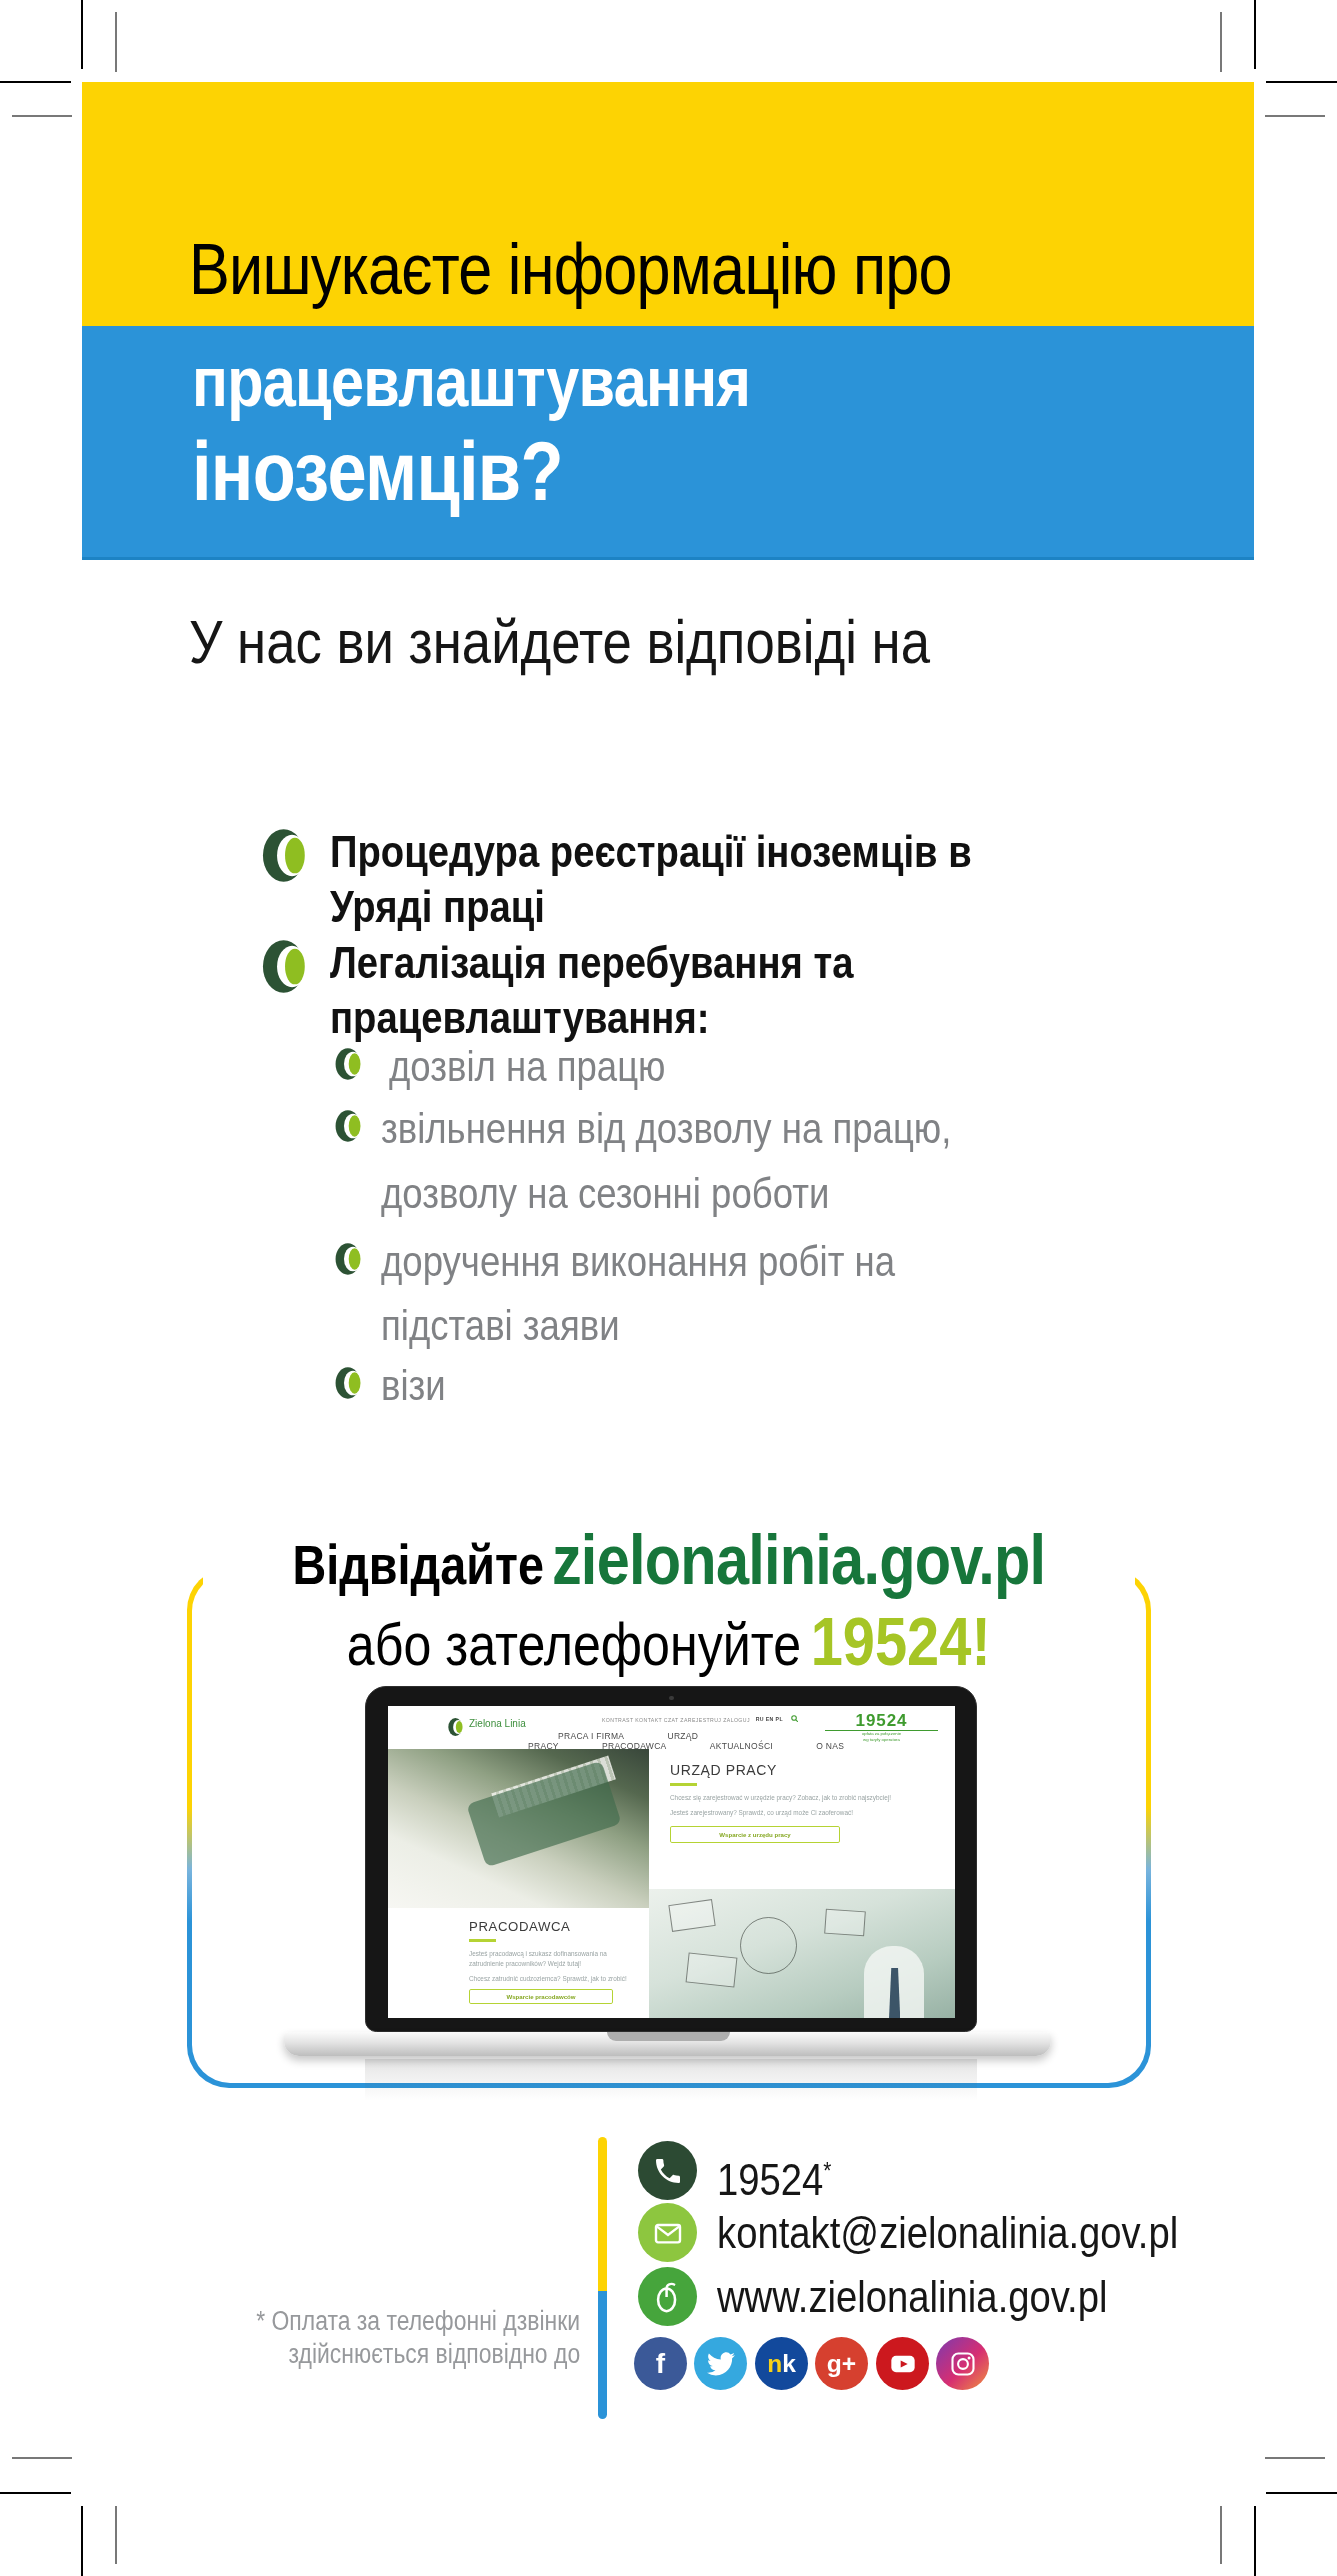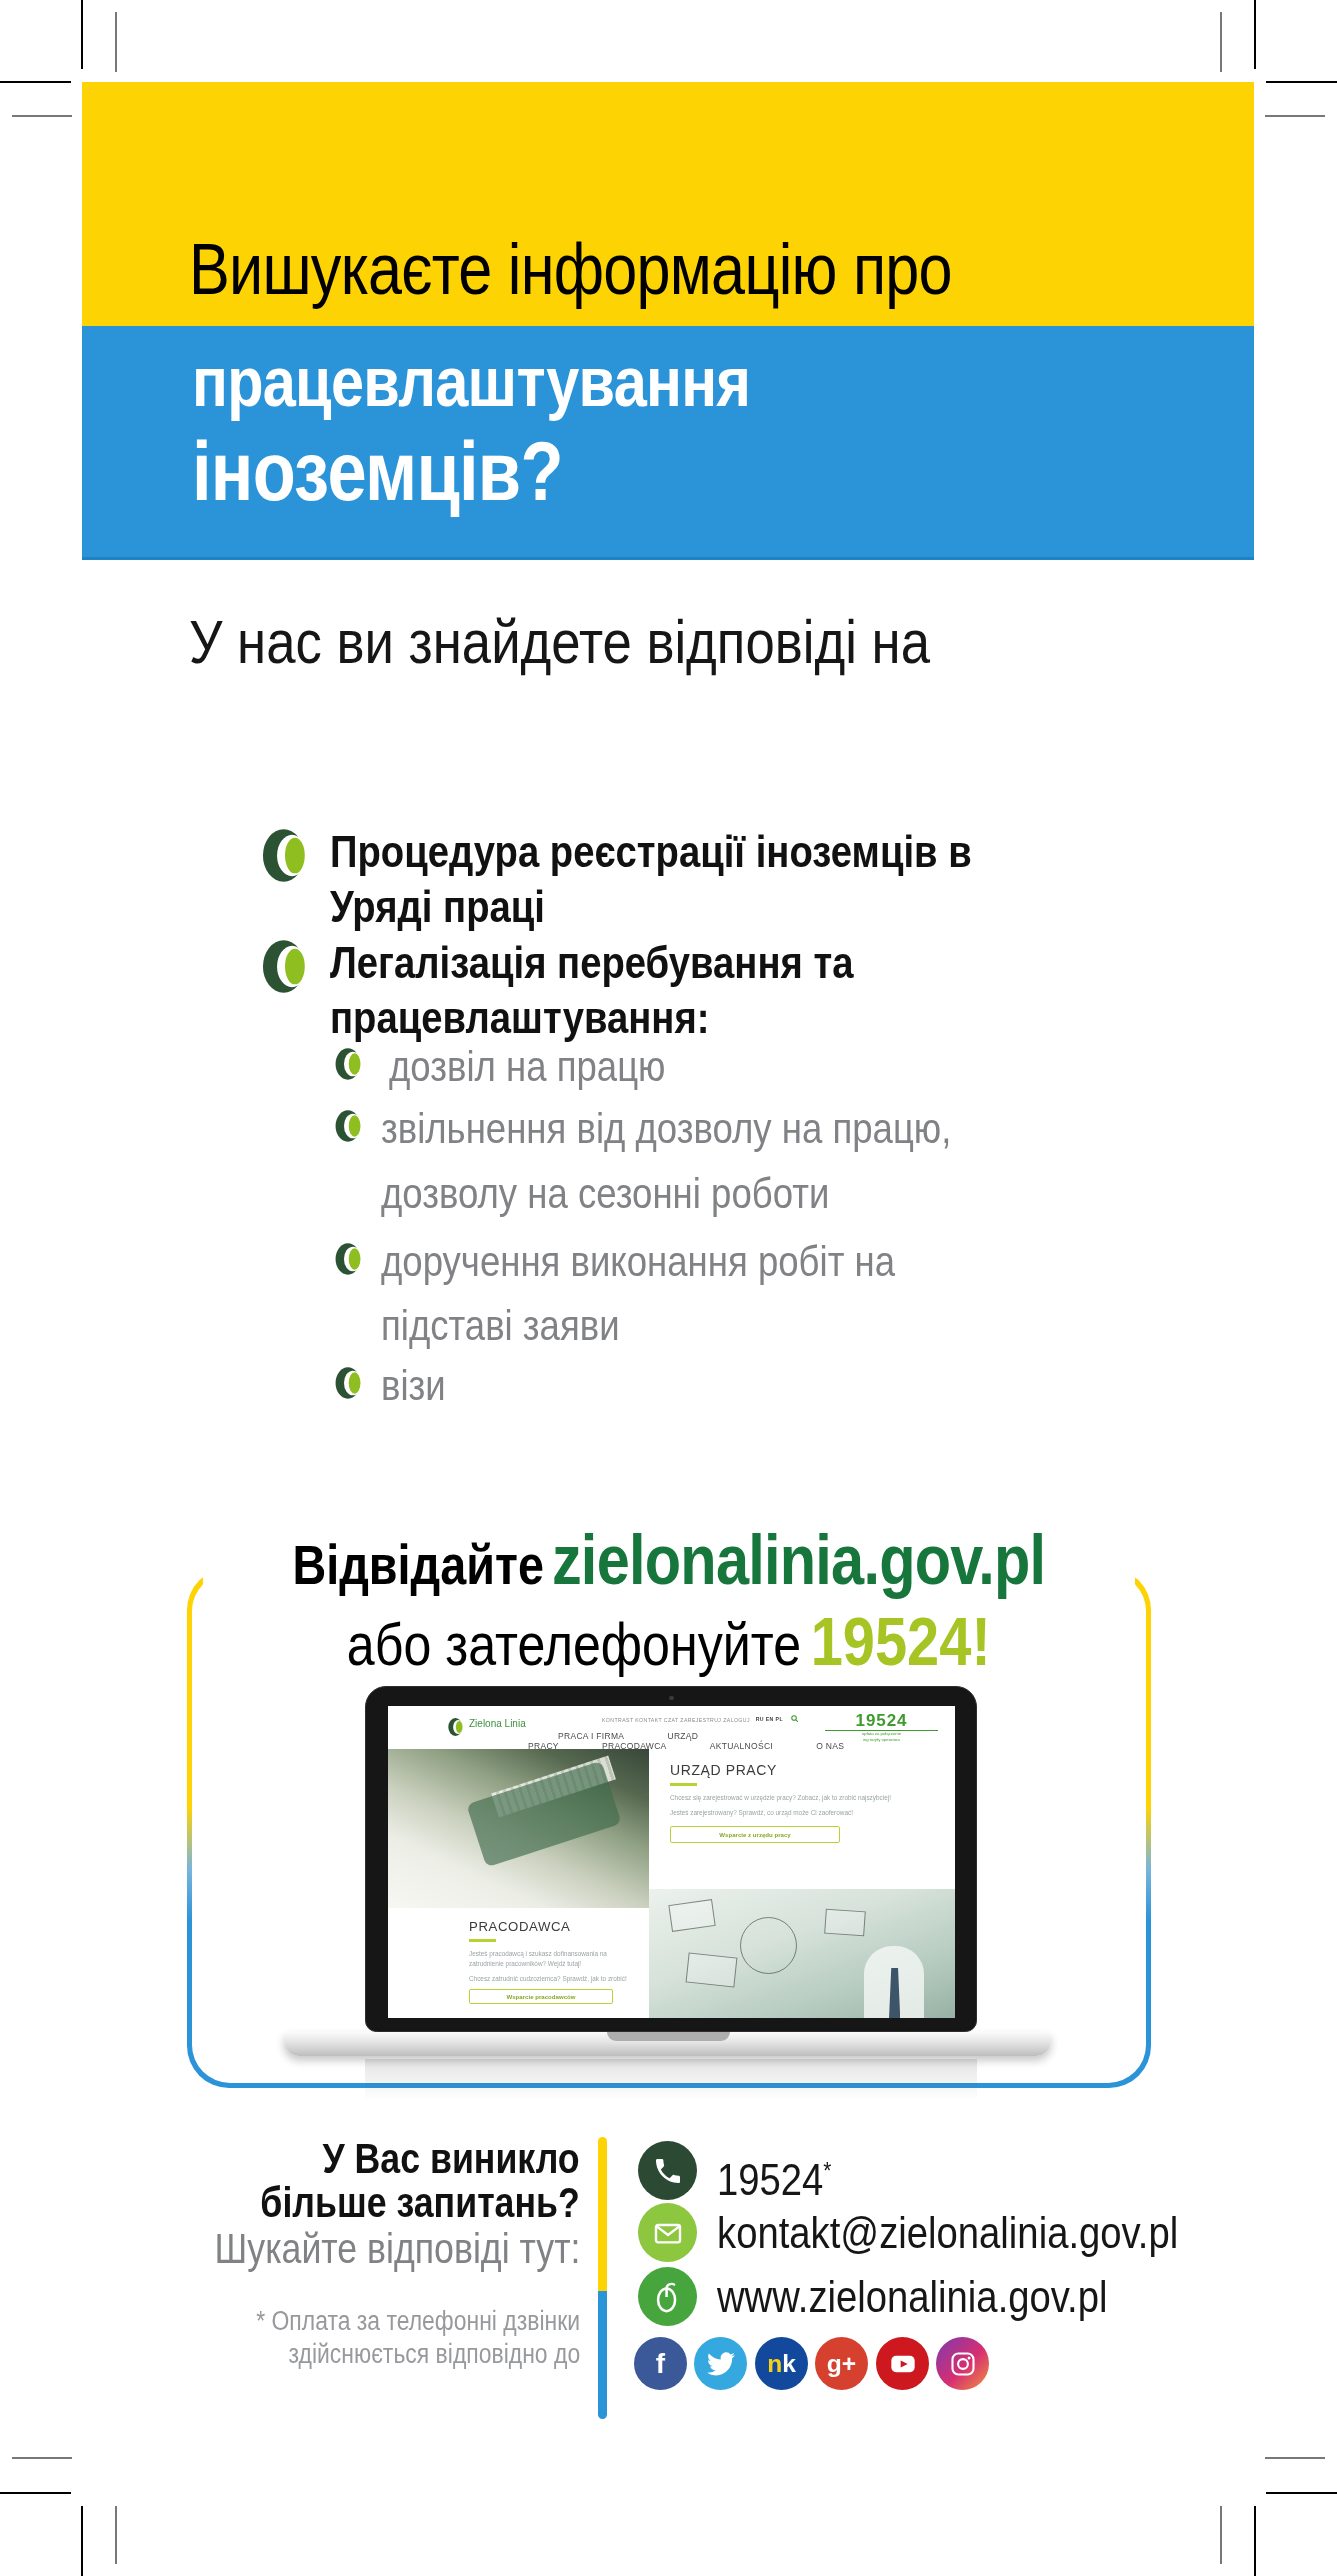--- a/index.html
+++ b/index.html
@@ -229,25 +229,20 @@
         <div class="sk" style="left:176px;top:21px;width:38px;height:23px;transform:rotate(4deg);"></div>
         <div style="position:absolute;left:215px;top:57px;width:60px;height:74px;background:rgba(245,247,245,.8);border-radius:28px 28px 0 0;"></div>
         <div style="position:absolute;left:240px;top:79px;width:11.3px;height:51px;background:#3c5568;clip-path:polygon(20% 0,80% 0,100% 100%,0 100%);"></div>
       </div>
     </div>
   </div>
   <div class="base">
       <div class="notch"></div>
     </div>
 
-  <div class="abs" style="left:0;top:2055px;width:498px;text-align:right;">
-    <div class="cl-bold"><span class="cx cxr">У Вас виникло</span></div>
-    <div class="cl-bold"><span class="cx cxr">більше запитань?</span></div>
-    <div class="cl-gray"><span class="cx cxr">Шукайте відповіді тут:</span></div>
-  </div>
   <div class="abs fnote" style="left:0;top:2223px;width:498px;text-align:right;">
     <div><span class="cx cxr">* Оплата за телефонні дзвінки</span></div>
     <div><span class="cx cxr">здійснюється відповідно до</span></div>
   </div>
 
   <div class="divider-y"></div>
   <div class="divider-b"></div>
 
   <div class="crc" style="left:556px;top:2059px;background:#2C4A33;">
     <svg width="32" height="32" viewBox="0 0 24 24">

